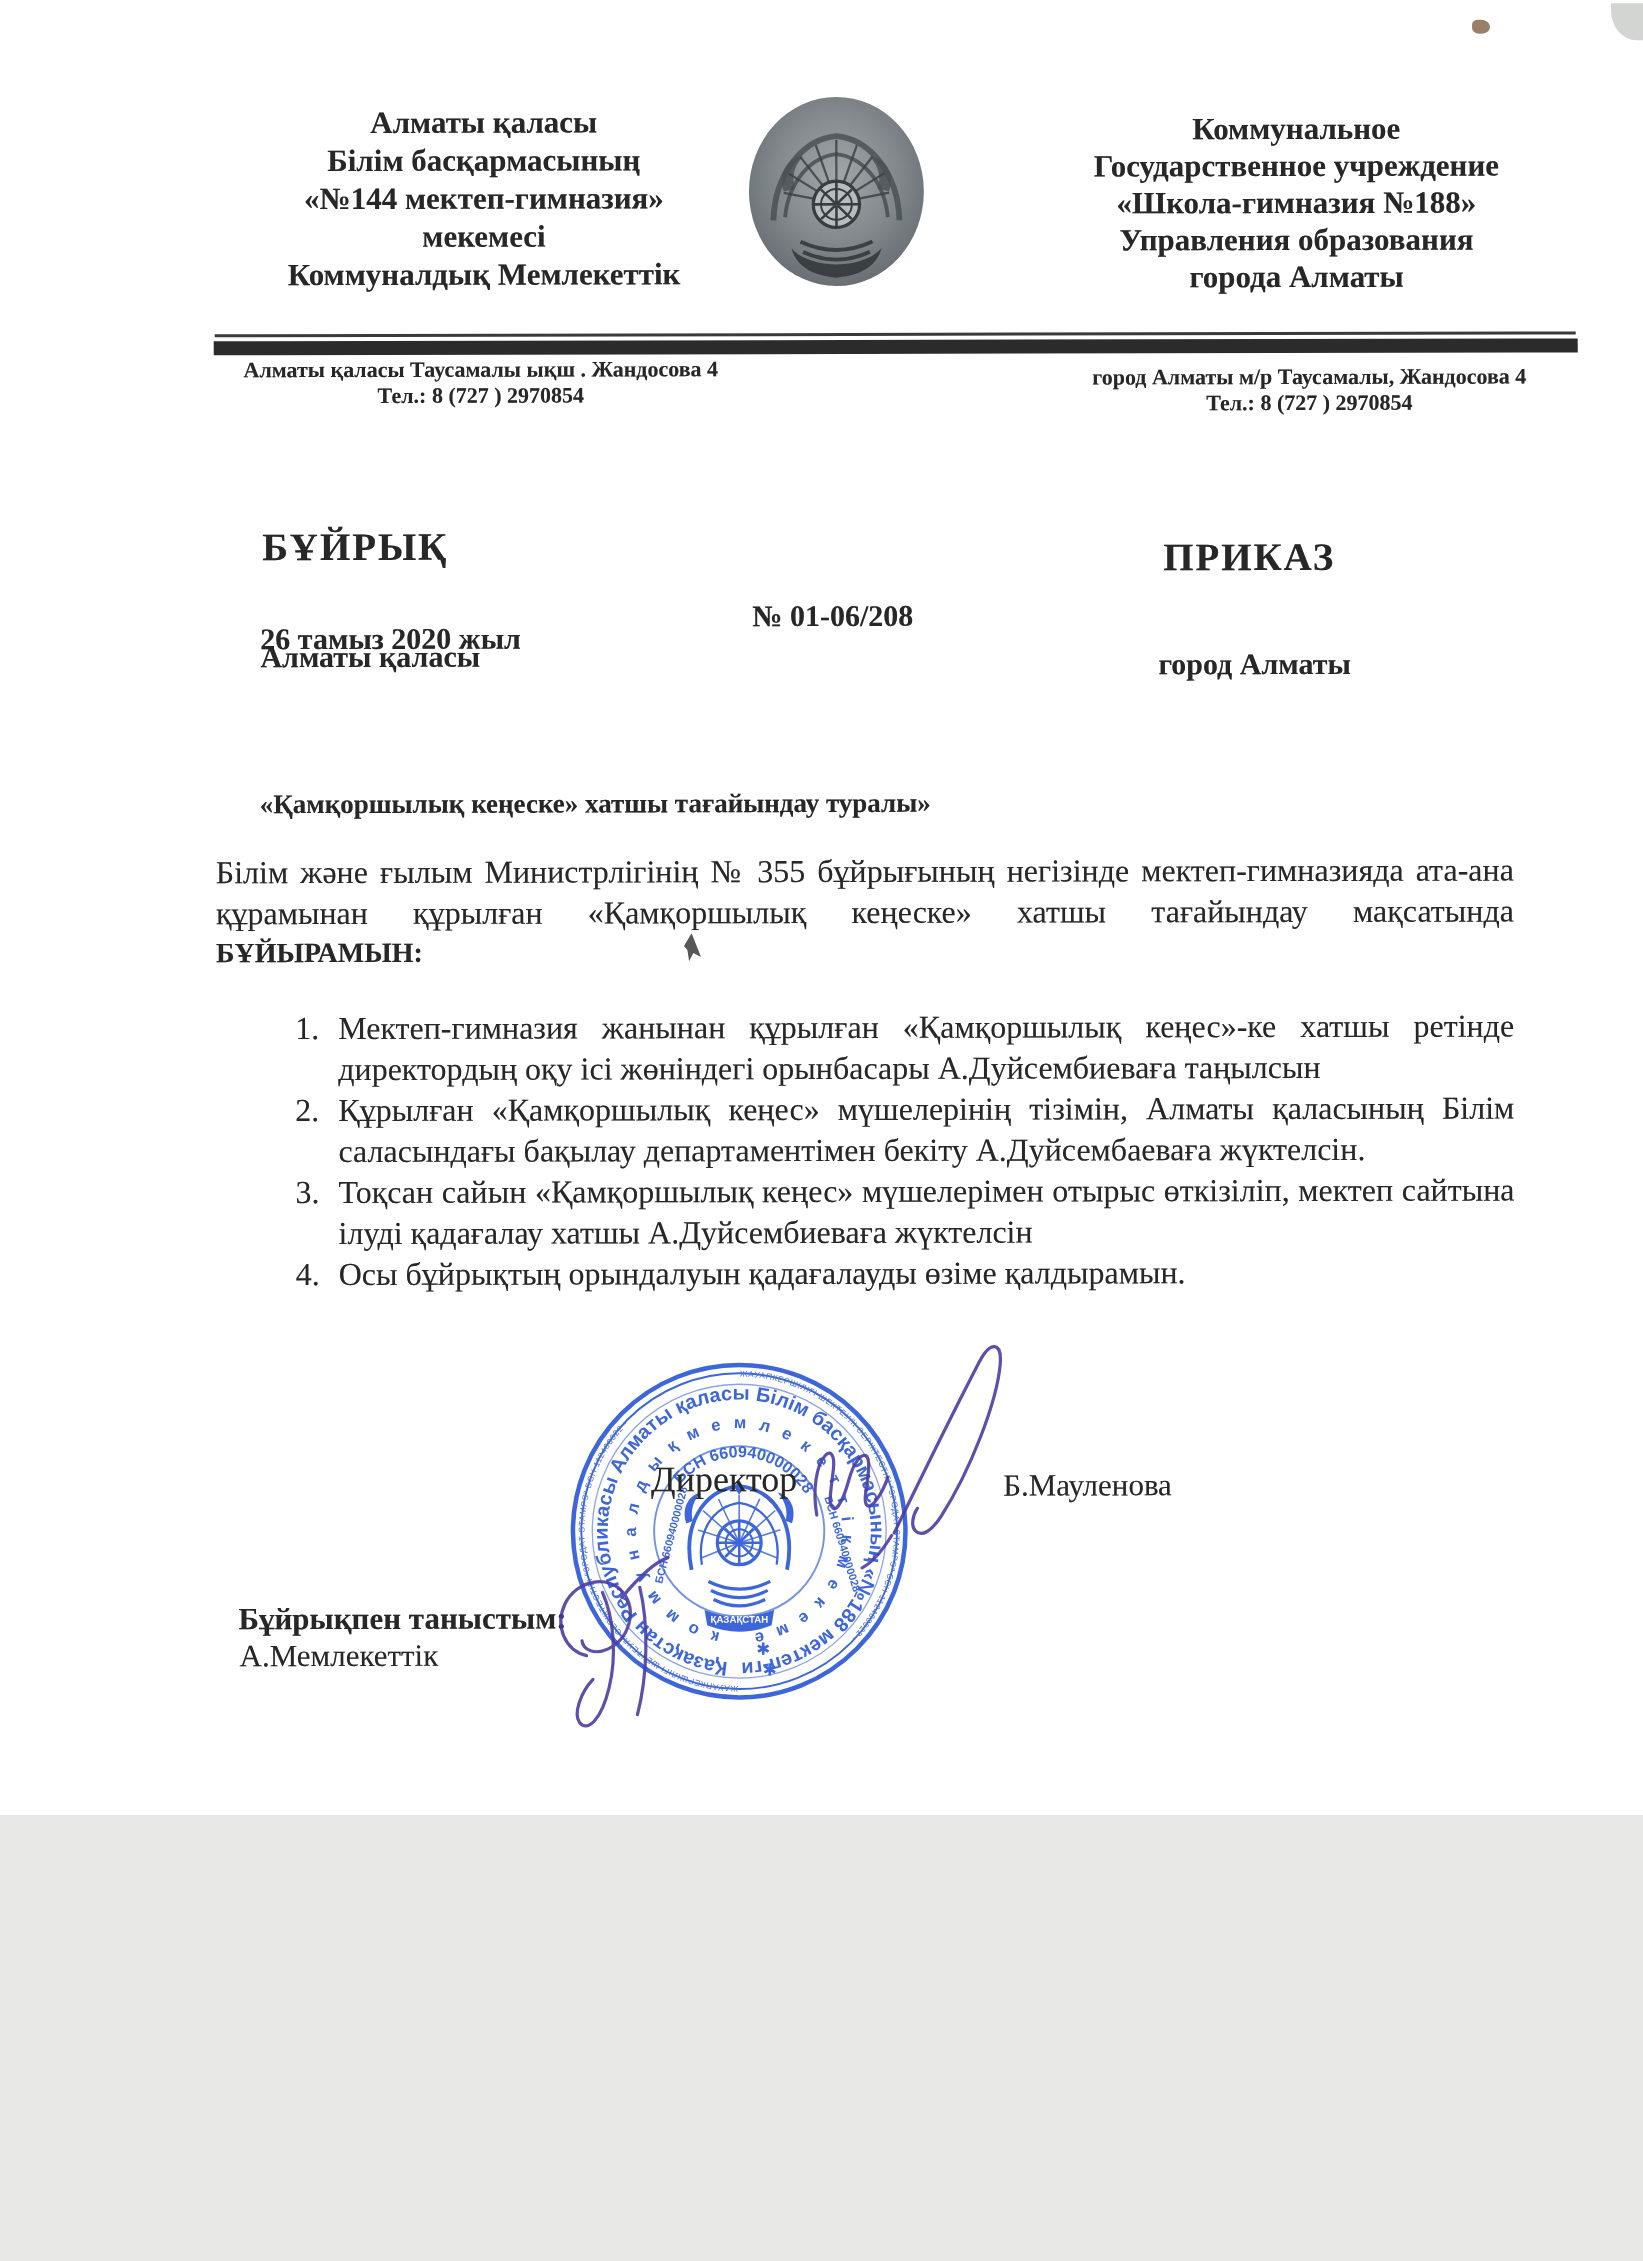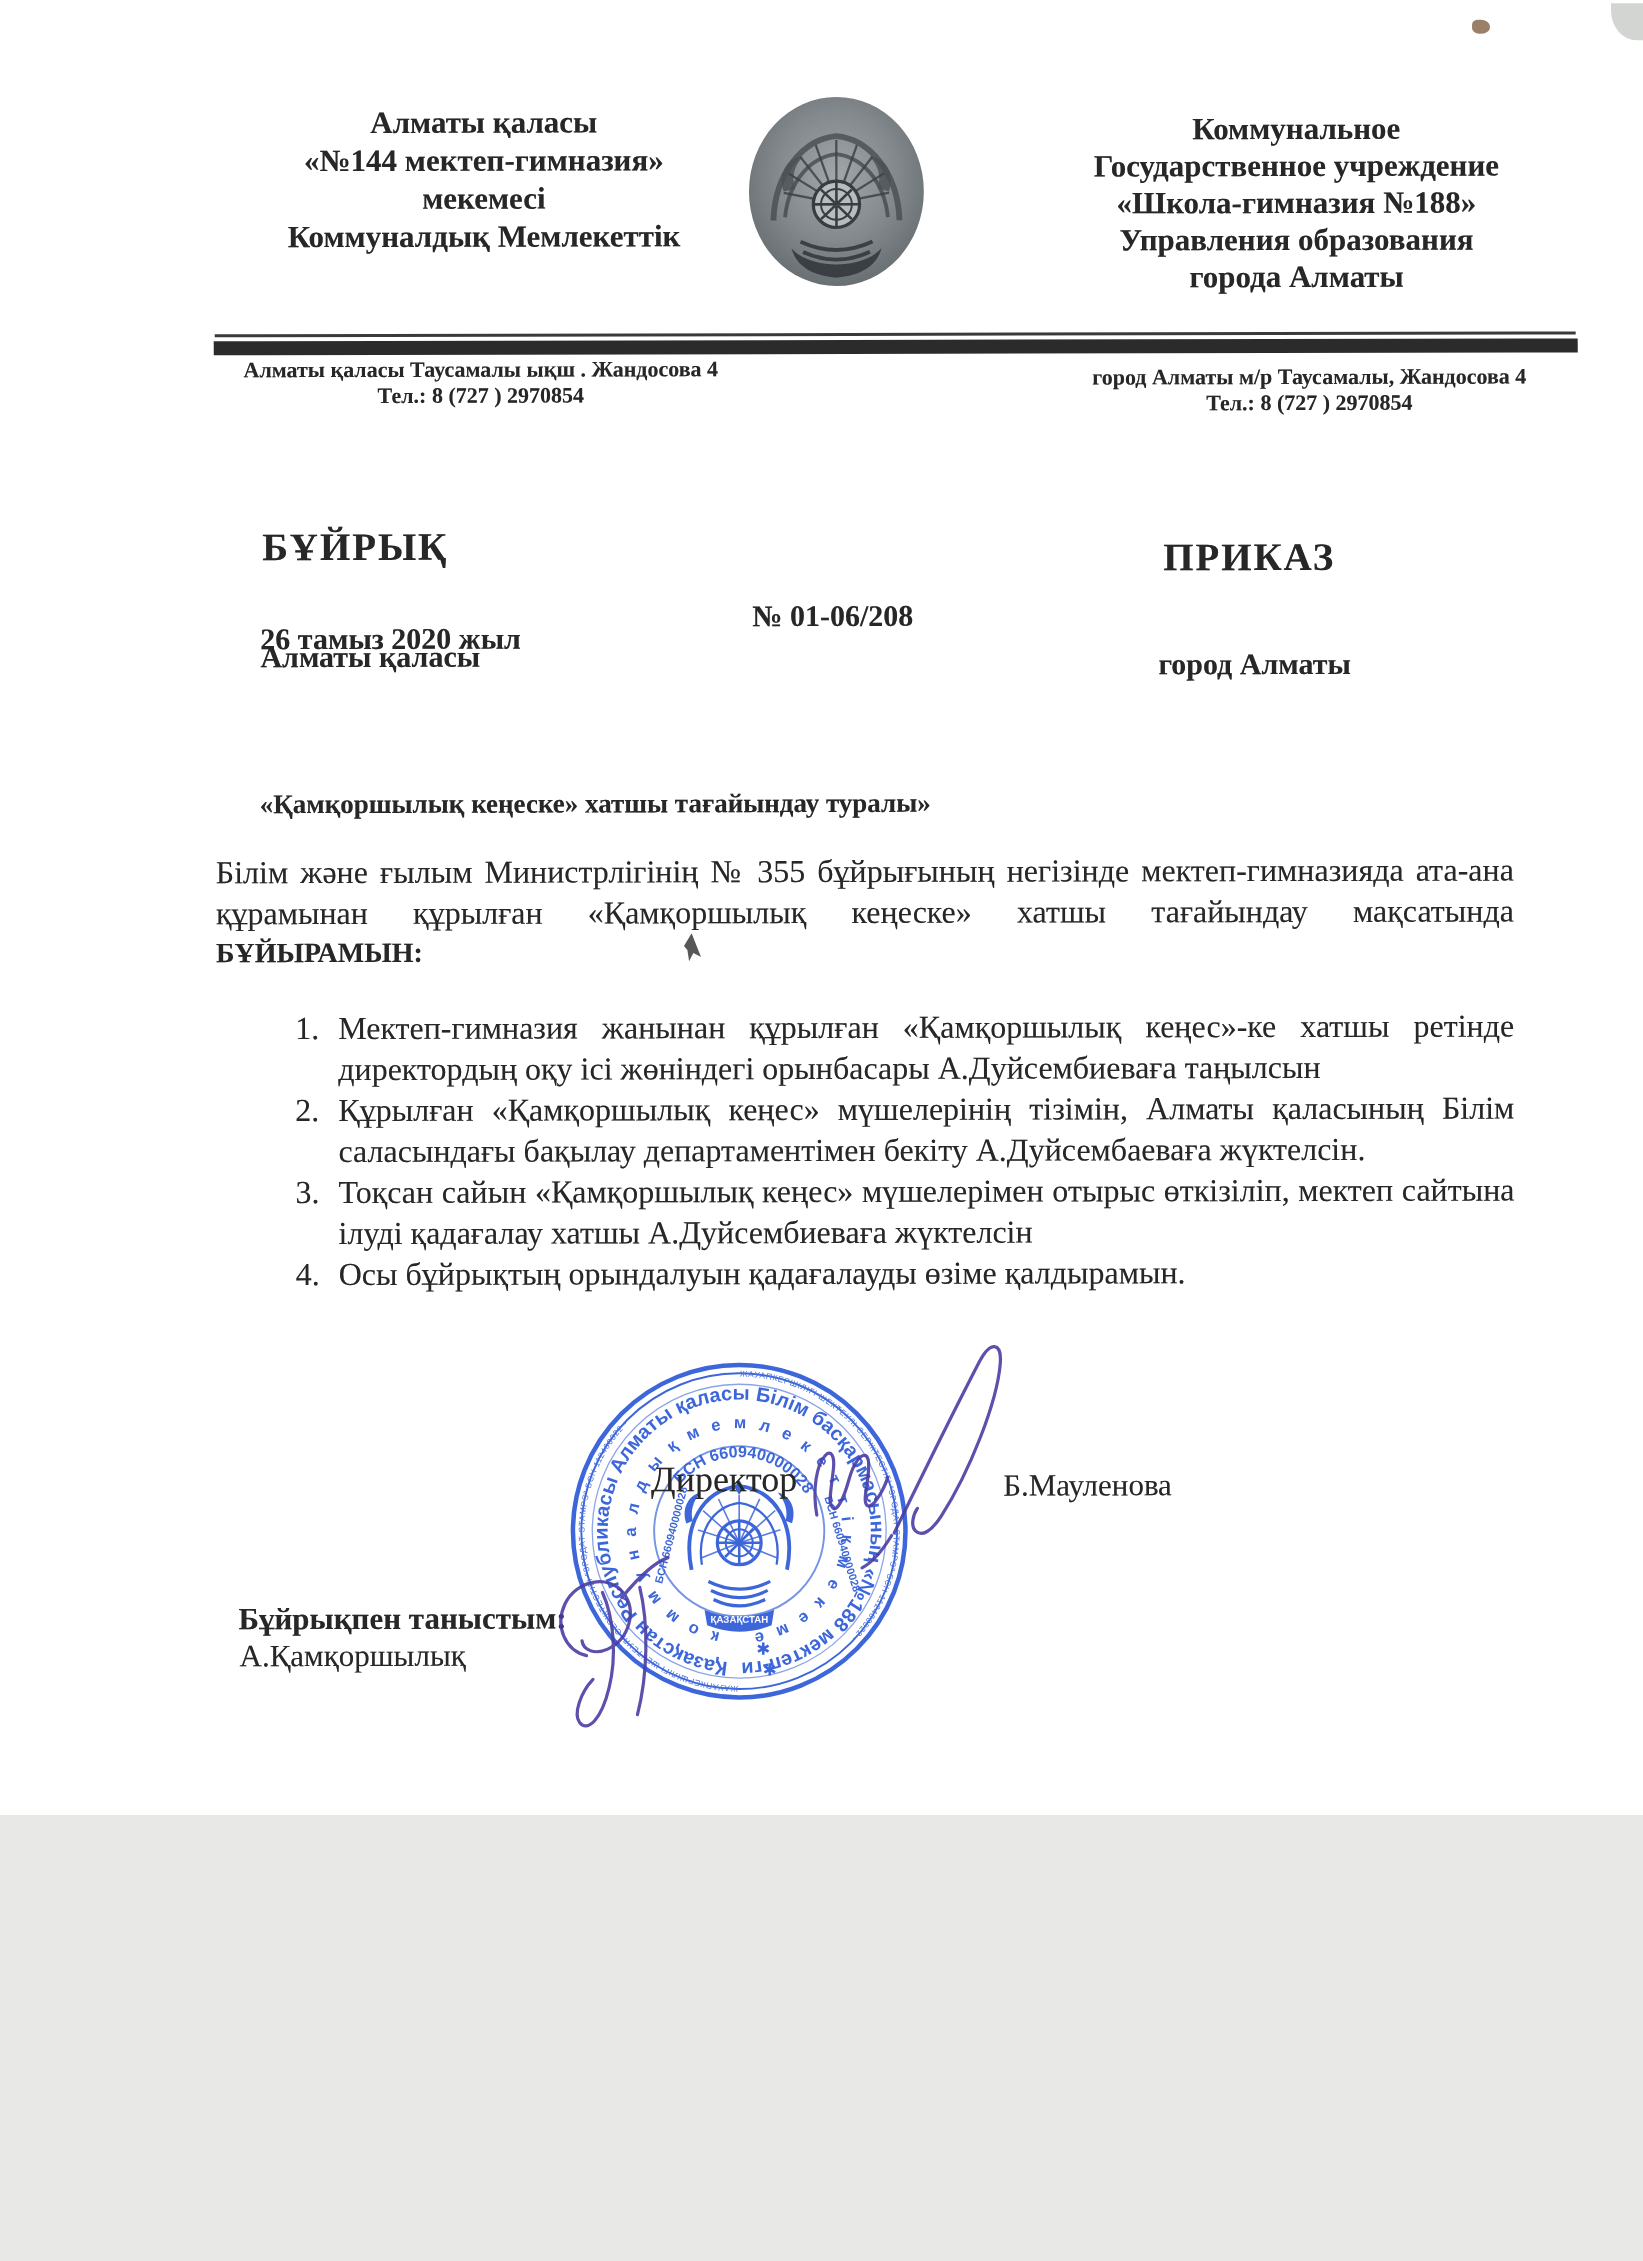--- a/index.html
+++ b/index.html
@@ -37,20 +37,21 @@
   svg text{font-family:"Liberation Sans","DejaVu Sans",sans-serif;}
 </style>
 </head>
 <body>
 
 <div class="page">
  <div class="tilt">
 
   <div class="abs ctr hdr-block txt" style="left:271px;top:103px;width:425px;">
     <div>Алматы қаласы</div>
+    <div>Білім басқармасының</div>
     <div>«№144 мектеп-гимназия»</div>
     <div>мекемесі</div>
     <div>Коммуналдық Мемлекеттік</div>
   </div>
 
   <div class="abs" style="left:746px;top:95px;width:180px;height:193px;">
     <svg width="180" height="193" viewBox="0 0 280 300">
       <defs>
         <radialGradient id="g1" cx="50%" cy="42%" r="62%">
           <stop offset="0%" stop-color="#a2a7aa"></stop>
@@ -216,21 +217,21 @@
 
   <svg class="abs" style="left:793px;top:1328px;" width="245" height="258" viewBox="1230 2060 380 400">
     <g fill="none" stroke="#4b3ea3" stroke-width="5" stroke-linecap="round" opacity=".9">
       <path d="M1262,2350 C1255,2310 1262,2272 1275,2258 C1284,2248 1290,2258 1288,2278 C1284,2312 1280,2330 1286,2338 C1294,2348 1305,2320 1312,2295 C1319,2270 1330,2255 1338,2258 C1346,2261 1342,2290 1338,2315 C1335,2334 1340,2343 1352,2330 C1360,2320 1368,2305 1372,2292"></path>
       <path d="M1382,2378 C1420,2300 1490,2160 1515,2112 C1532,2080 1550,2082 1547,2116 C1542,2175 1500,2282 1455,2352 C1440,2375 1425,2385 1415,2375 C1408,2368 1410,2352 1418,2340"></path>
       <path d="M1378,2382 C1362,2408 1346,2425 1332,2432"></path>
     </g>
   </svg>
 
   <div class="abs ack-label txt" style="left:235px;top:1600px;">Бұйрықпен таныстым:</div>
-  <div class="abs name-label txt" style="left:236px;top:1637px;">А.Қамқоршылық</div>
+  <div class="abs name-label txt" style="left:236px;top:1637px;">А.Мемлекеттік</div>
 
   <svg class="abs" style="left:541px;top:1547px;" width="142" height="193" viewBox="840 2400 220 300">
     <g fill="none" stroke="#4b3ea3" stroke-width="5" stroke-linecap="round" opacity=".9">
       <path d="M905,2568 C872,2560 855,2522 872,2487 C890,2450 940,2442 962,2470 C984,2498 972,2542 938,2558 C918,2567 900,2560 898,2545"></path>
       <path d="M930,2470 C948,2510 952,2570 940,2618 C928,2668 906,2688 894,2672 C884,2658 896,2625 915,2605"></path>
       <path d="M988,2462 C1002,2520 1000,2598 984,2660"></path>
       <path d="M960,2478 C990,2442 1014,2422 1032,2416"></path>
     </g>
   </svg>
 

